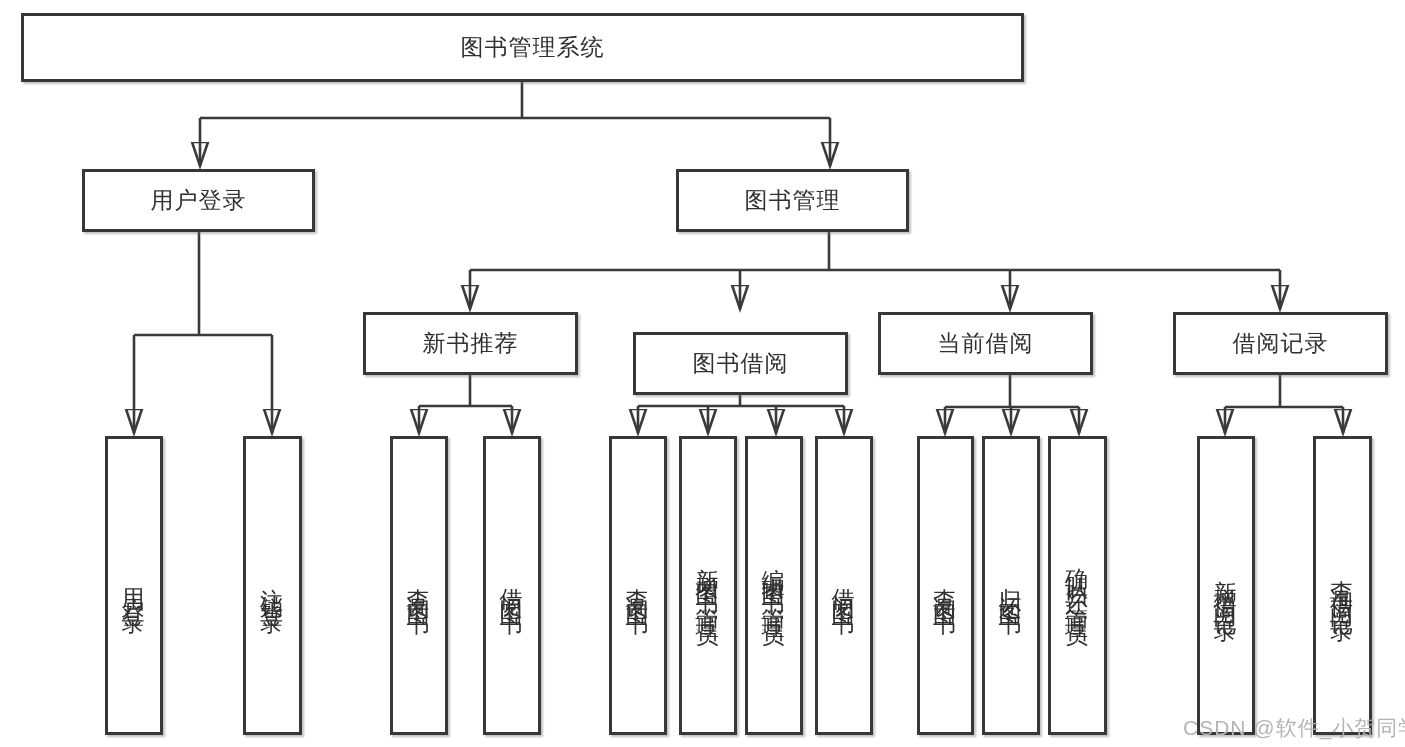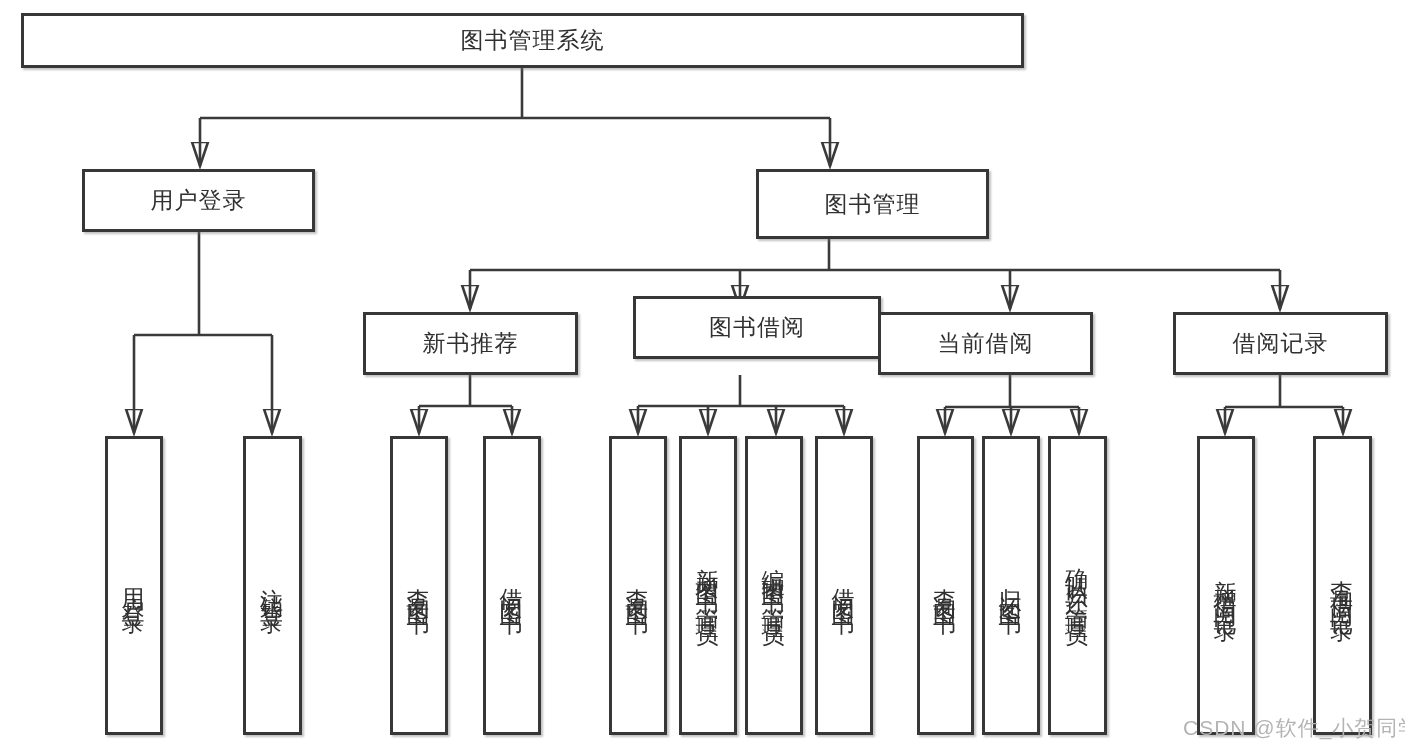--- a/index.html
+++ b/index.html
@@ -104,35 +104,35 @@
     <path d="M945,407 V433" marker-end="url(#arrow)"></path>
     <path d="M1011,407 V433" marker-end="url(#arrow)"></path>
     <path d="M1079,407 V433" marker-end="url(#arrow)"></path>
 
     <path d="M1280,375 V407"></path>
     <path d="M1225,407 H1343"></path>
     <path d="M1225,407 V433" marker-end="url(#arrow)"></path>
     <path d="M1343,407 V433" marker-end="url(#arrow)"></path>
   </svg>
 
-  <div class="hbox" style="left:21px; top:13px; width:1003px; height:55px;padding-left:20px;">
+  <div class="hbox" style="left:21px; top:13px; width:1003px; height:69px;padding-left:20px;">
     <span>图书管理系统</span>
   </div>
 
   <div class="hbox" style="left:82px; top:169px; width:233px; height:63px;">
     <span>用户登录</span>
   </div>
-  <div class="hbox" style="left:756px; top:169px; width:233px; height:70px;">
+  <div class="hbox" style="left:676px; top:169px; width:233px; height:63px;">
     <span>图书管理</span>
   </div>
 
   <div class="hbox" style="left:363px; top:312px; width:215px; height:63px;">
     <span>新书推荐</span>
   </div>
-  <div class="hbox" style="left:633px; top:296px; width:248px; height:63px;">
+  <div class="hbox" style="left:633px; top:332px; width:215px; height:63px;">
     <span>图书借阅</span>
   </div>
   <div class="hbox" style="left:878px; top:312px; width:215px; height:63px;">
     <span>当前借阅</span>
   </div>
   <div class="hbox" style="left:1173px; top:312px; width:215px; height:63px;">
     <span>借阅记录</span>
   </div>
 
   <div class="vbox" style="left:105px; width:58px;">

